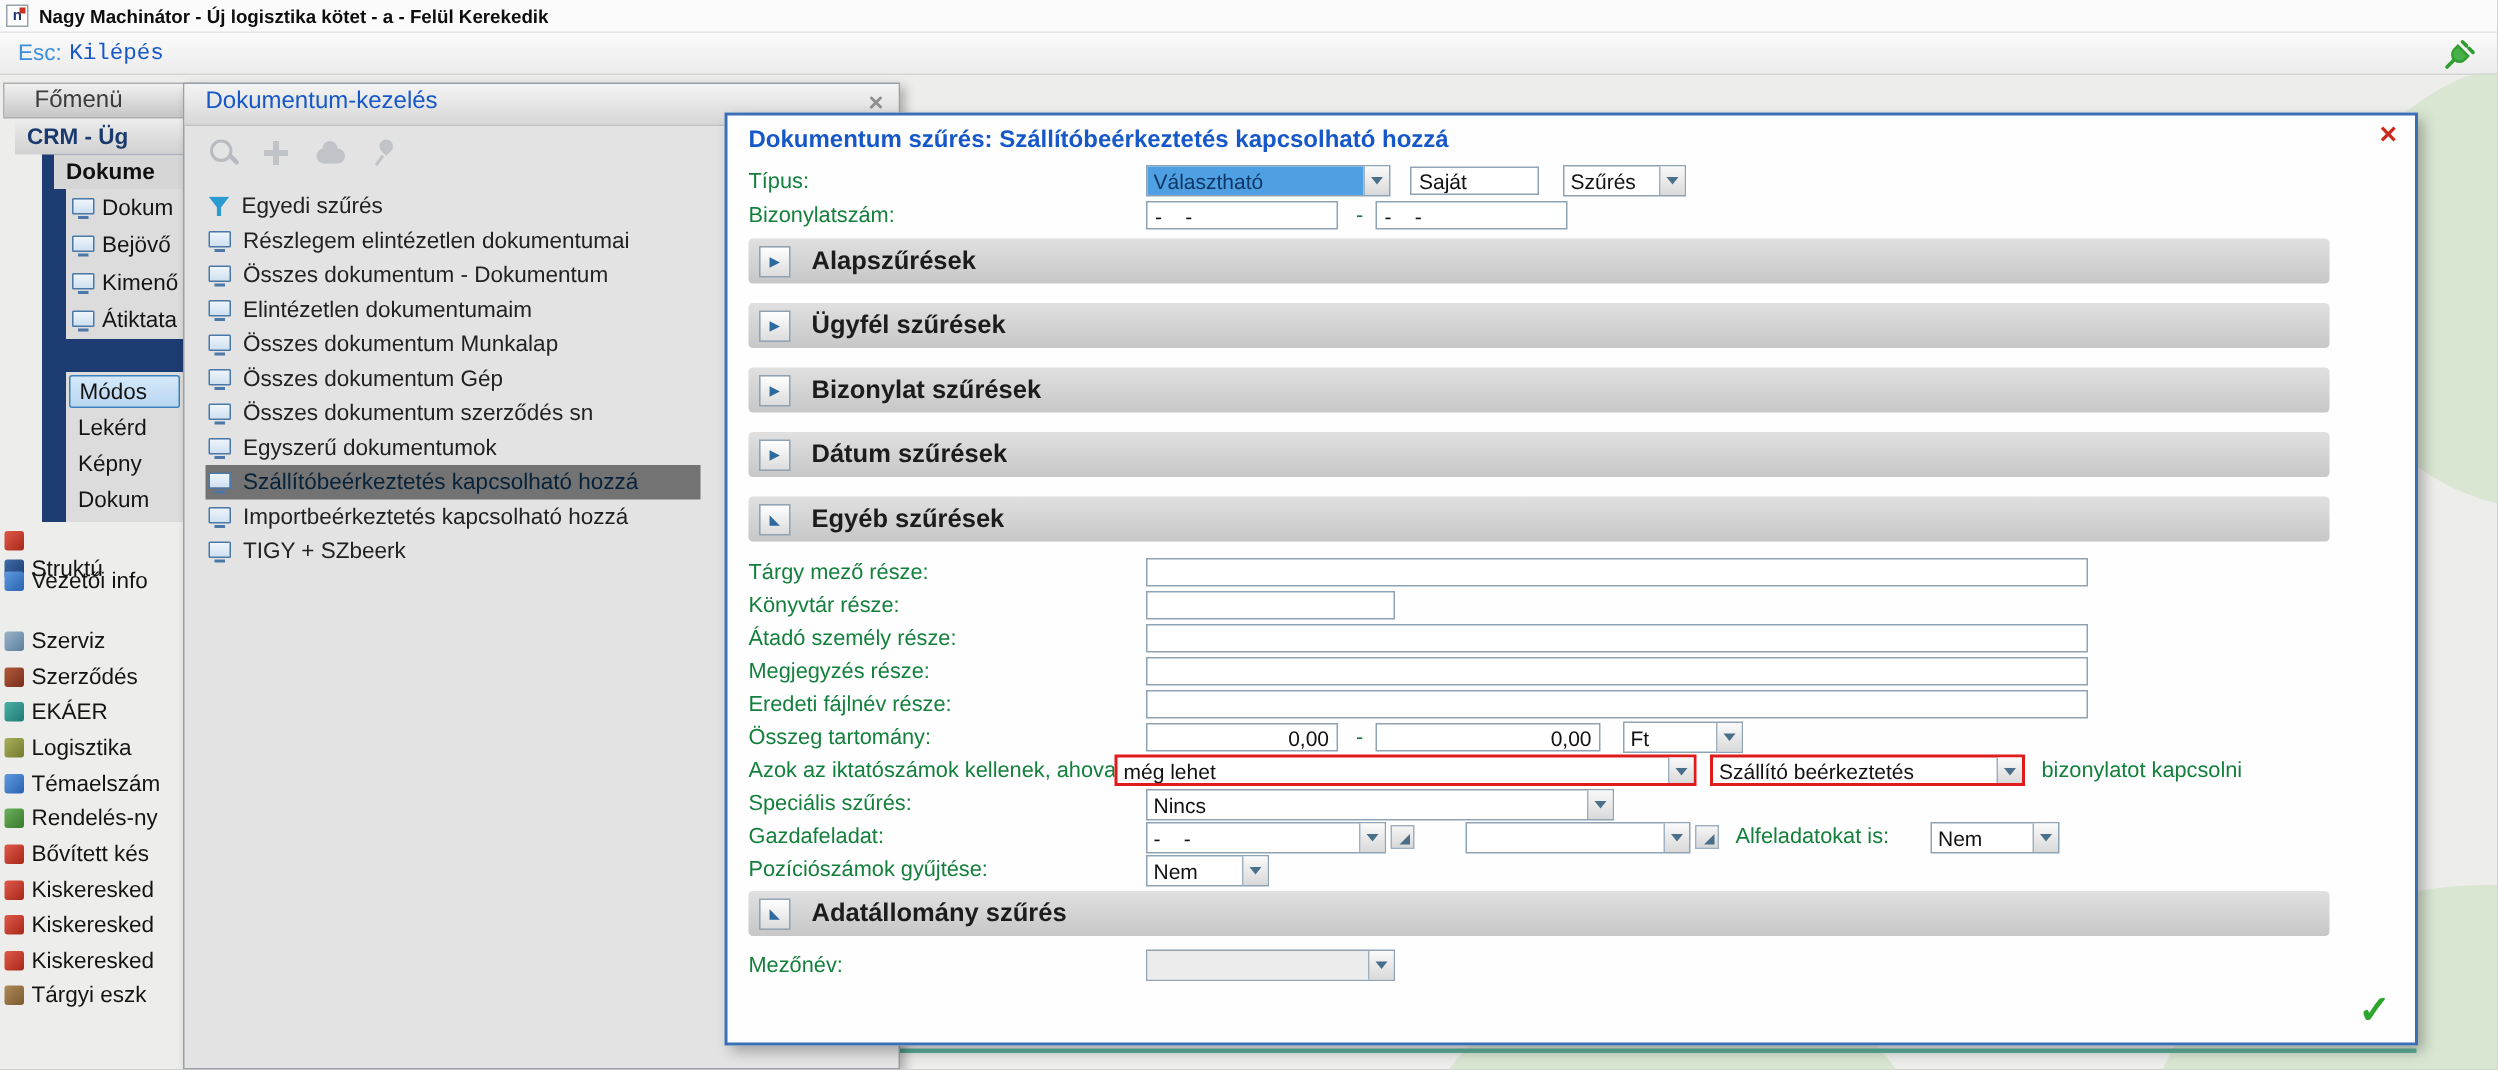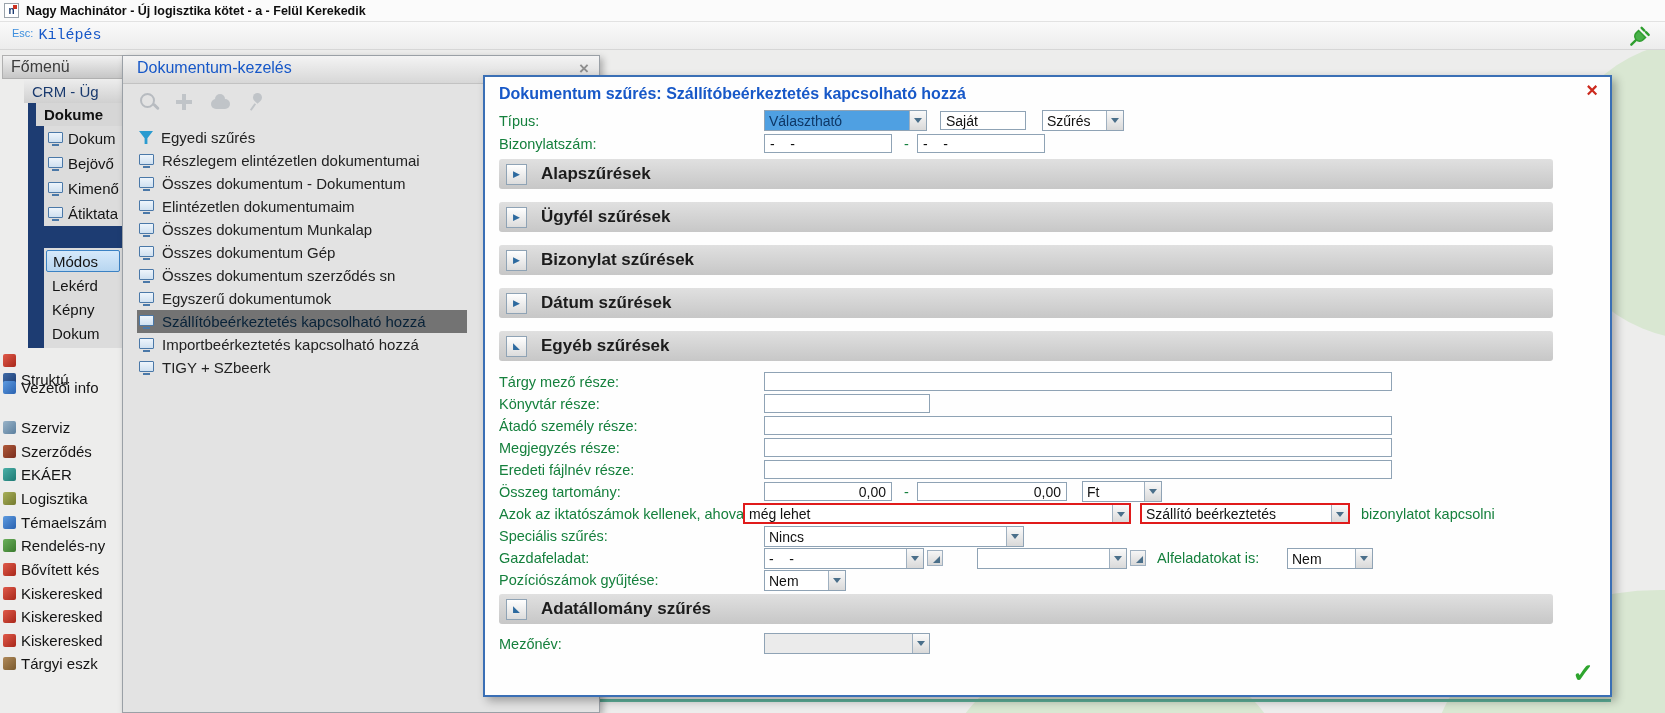--- a/index.html
+++ b/index.html
@@ -12,37 +12,37 @@
   .logo { width:15px; height:15px; border:1px solid #9aa2aa; background:#fff; position:relative;
           display:flex; align-items:center; justify-content:center; }
   .logo-letter { font-size:10px; font-weight:bold; color:#1c3a70; line-height:1; }
   .logo::after { content:""; position:absolute; right:1px; top:1px; width:4px; height:4px; background:#cc3322; }
   .title-text { margin-left:7px; font-size:12.5px; font-weight:bold; color:#0e0e0e; white-space:nowrap; }
 
   .menubar { position:absolute; left:0; top:22px; width:100%; height:28px;
              background:linear-gradient(#fafafa,#ececec); border-bottom:1px solid #d6d6d6;
              display:flex; align-items:center; padding:0 12px; z-index:50; }
   .menu-exit { display:flex; gap:5px; cursor:default; }
-  .esc-label  { color:#3c8ede; font-size:11px; }
+  .esc-label  { color:#3c8ede; font-size:15px; }
   .exit-label { color:#1758c8; font-size:15px;font-family:Liberation Mono, monospace; }
   .menubar-right { margin-left:auto; display:flex; align-items:center; }
 
   
   .blob { position:absolute; background:#d9e7d2; border-radius:50%; z-index:1; }
   .teal-line { position:absolute; background:#5fb39c; z-index:4; }
 
   
   .sb-navy { position:absolute; left:28px; top:80px; width:94px; height:268px; background:#1d3c72; z-index:5; }
   .sb-bar  { position:absolute; left:2px; top:55px; width:136px; height:24px;
              background:linear-gradient(#f1f1f1,#c6c6c6); border:1px solid #b0b0b0;
-             display:flex; align-items:center; padding-left:8px; z-index:6;
+             display:flex; align-items:center; padding-left:20px; z-index:6;
              font-size:16px; color:#3c3c3c;text-align:right; }
-  .sb-crm  { position:absolute; left:24px; top:80px; width:112px; height:23px;
+  .sb-crm  { position:absolute; left:10px; top:80px; width:112px; height:23px;
              background:linear-gradient(#ececec,#d0d0d0); display:flex; align-items:center;
-             padding-left:8px; z-index:6; font-size:15px; font-weight:normal; color:#1a3a6e; white-space:nowrap; overflow:hidden; }
+             padding-left:8px; z-index:6; font-size:15px; font-weight:bold; color:#1a3a6e; white-space:nowrap; overflow:hidden; }
   .sb-sechead { position:absolute; left:36px; top:103px; width:86px; height:23px; background:#d6d6d6;
              display:flex; align-items:center; padding-left:8px; z-index:6;
              font-size:15px; font-weight:bold; color:#101010; overflow:hidden; }
   .sb-tree-bg   { position:absolute; left:44px; top:126px; width:78px; height:100px; background:#dcdcdc; z-index:6; }
   .sb-action-bg { position:absolute; left:44px; top:248px; width:78px; height:100px; background:#dcdcdc; z-index:6; }
   .sb-tree-item { position:absolute; left:44px; width:78px; height:25px; display:flex; align-items:center;
                   gap:5px; padding-left:4px; z-index:7; overflow:hidden; }
   .sb-action-item { position:absolute; left:46px; width:74px; height:22px; display:flex; align-items:center;
                   padding-left:6px; z-index:7; overflow:hidden; }
   .sb-action-item.sel { background:linear-gradient(#d6e9fa,#b8d6f0); border:1px solid #3b82c4; border-radius:2px; }
@@ -393,21 +393,21 @@
       <span class="cval">még lehet</span>
       <span class="cbtn"></span>
     </div>
     <div class="combo red" style="left:655px;top:426px;width:210px">
       <span class="cval">Szállító beérkeztetés</span>
       <span class="cbtn"></span>
     </div>
     <div class="lbl" style="left:876px;top:429px">bizonylatot kapcsolni</div>
 
     <div class="lbl" style="left:14px;top:451px">Speciális szűrés:</div>
-    <div class="combo" style="left:279px;top:449px;width:260px">
+    <div class="combo" style="left:279px;top:449px;width:312px">
       <span class="cval">Nincs</span>
       <span class="cbtn"></span>
     </div>
 
     <div class="lbl" style="left:14px;top:473px">Gazdafeladat:</div>
     <div class="combo" style="left:279px;top:471px;width:160px">
       <span class="cval">-    -</span>
       <span class="cbtn"></span>
     </div>
     <div class="minibtn" style="left:442px;top:473px"></div>

